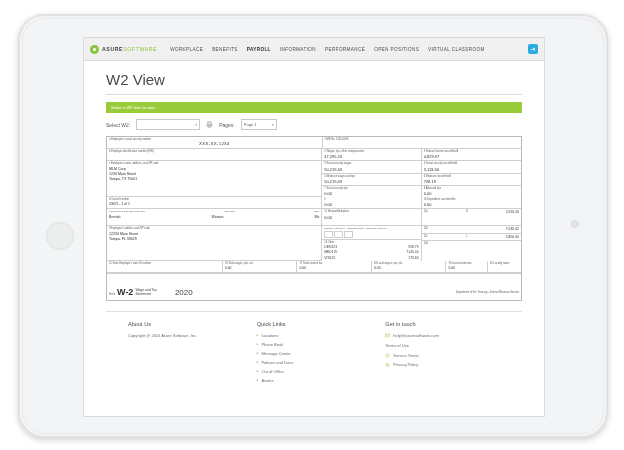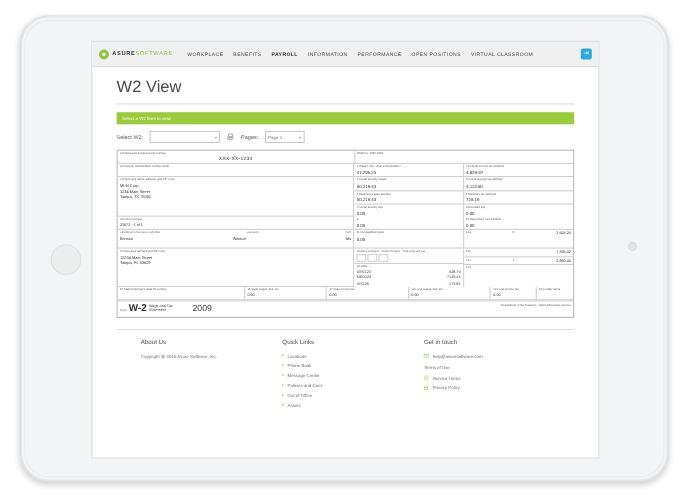--- a/index.html
+++ b/index.html
@@ -103,21 +103,21 @@
   .tall{min-height:12px;}
 
   .stack{display:flex;flex-direction:column;}
   .stack > .cell:last-child{border-bottom:none;}
 
   .boxes12{display:flex;gap:1px;align-items:flex-start;}
   .bx{border:1px solid #cfcfcf;width:7px;height:5px;}
   .mini-head{display:flex;font-size:2.4px;color:#5a5a5c;gap:2px;}
   .codes .ln{display:flex;justify-content:space-between;font-size:3.4px;padding:.5px 0;}
 
-  .w2bottom{display:flex;align-items:flex-start;border-top:1px solid #cfcfcf;padding:2px 2px 2px 2px;}
+  .w2bottom{display:flex;align-items:center;border-top:1px solid #cfcfcf;padding:14px 2px 2px 2px;}
   .form-mark{display:flex;align-items:flex-end;gap:2px;}
   .form-word{font-size:2.6px;color:#5a5a5c;padding-bottom:1px;}
   .w2big{font-size:9px;font-weight:bold;color:#2f2f31;line-height:1;}
   .w2desc{font-size:3.4px;color:#3f3f41;line-height:1.2;padding-bottom:1px;}
   .year{font-size:8px;color:#3f3f41;margin-left:18px;padding-bottom:0;}
   .dept{margin-left:auto;font-size:2.6px;color:#5a5a5c;padding-bottom:1px;}
 
   
   .footer{
     margin-top:10px;border-top:1px solid #e0e0e0;background:#fff;
@@ -371,21 +371,21 @@
             </div>
           </div>
 
           <div class="w2bottom">
             <div class="form-mark">
               <span class="form-word">Form</span>
               <span class="w2big">W-2</span>
               <span class="w2desc" style="white-space:pre-line">Wage and Tax
 Statement</span>
             </div>
-            <span class="year">2009</span>
+            <span class="year">2020</span>
             <span class="dept">Department of the Treasury—Internal Revenue Service</span>
           </div>
 
         </div>
 
         <div class="footer">
           <div class="fcol">
             <h4>About Us</h4>
             <p>Copyright @ 2016  Asure Software, Inc.</p>
           </div>

